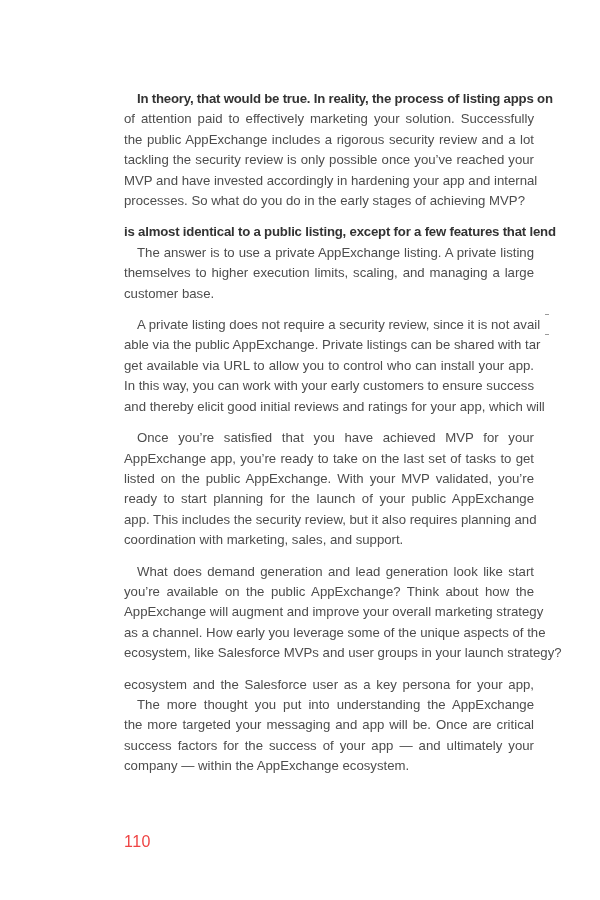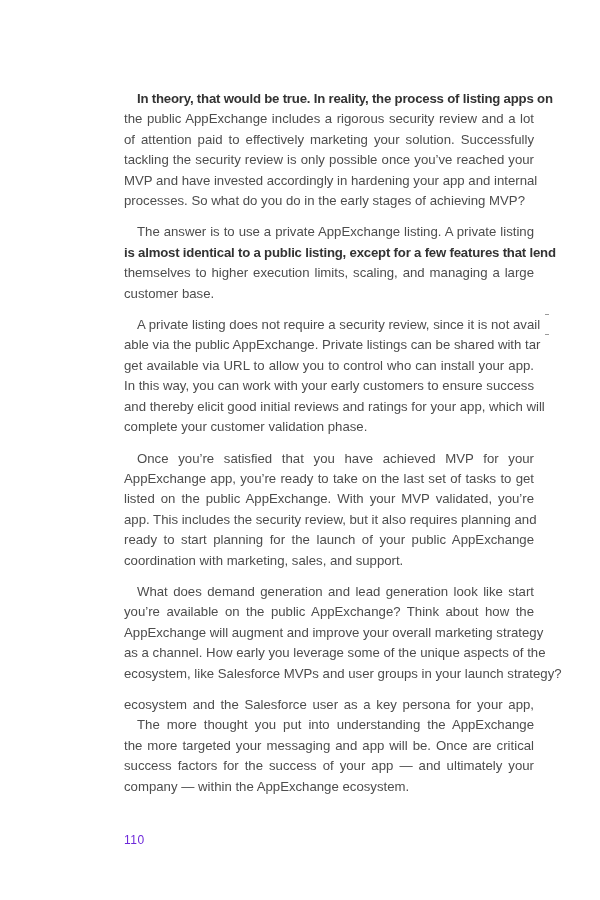--- a/index.html
+++ b/index.html
@@ -65,62 +65,61 @@
       left: 597px;
       top: 130px;
       width: 2px;
       height: 2px;
       background: #7a6a40;
     }
     .page-number {
       position: absolute;
       left: 76px;
       top: 833px;
-      font-size: 12px;
-      color: #6d28d9;
+      font-size: 16px;
+      color: #ef4444;
       letter-spacing: 0.5px;
     }
   </style>
 </head>
 <body>
 
 <div class="page">
   <div class="content">
 
     <p class="para p1">
       <span class="line indent bold">In theory, that would be true. In reality, the process of listing apps on</span>
+      <span class="line">of attention paid to effectively marketing your solution. Successfully</span>
       <span class="line">the public AppExchange includes a rigorous security review and a lot</span>
-      <span class="line">of attention paid to effectively marketing your solution. Successfully</span>
       <span class="line">tackling the security review is only possible once you’ve reached your</span>
       <span class="line">MVP and have invested accordingly in hardening your app and internal</span>
       <span class="line last">processes. So what do you do in the early stages of achieving MVP?</span>
     </p>
 
     <p class="para">
+      <span class="line bold">is almost identical to a public listing, except for a few  features that lend</span>
       <span class="line indent">The answer is to use a    private AppExchange listing. A private listing</span>
-      <span class="line bold">is almost identical to a public listing, except for a few  features that lend</span>
       <span class="line">themselves to higher execution limits, scaling, and managing a large</span>
       <span class="line last">customer base.</span>
     </p>
 
     <p class="para">
       <span class="line indent">A private listing does not require a security review, since it is not avail</span>
       <span class="line">able via the public AppExchange. Private listings can be shared with tar</span>
       <span class="line">get available via URL to allow you to control who can install your app.</span>
       <span class="line">In this way, you can work with your early customers to ensure success</span>
       <span class="line">and thereby elicit good initial reviews and ratings for your app, which will</span>
-      <span class="line last">complete your customer validation phase.</span>
     </p>
 
     <p class="para">
       <span class="line indent">Once you’re satisfied that you have achieved MVP for your</span>
       <span class="line">AppExchange app, you’re ready to take on the last set of tasks to get</span>
       <span class="line">listed on the public AppExchange. With your MVP validated, you’re</span>
+      <span class="line">ready to start planning for the launch of your public AppExchange</span>
       <span class="line">app. This includes the security review, but it also requires planning and</span>
-      <span class="line">ready to start planning for the launch of your public AppExchange</span>
       <span class="line last">coordination with marketing, sales, and support.</span>
     </p>
 
     <p class="para">
       <span class="line indent">What does demand generation and lead generation look like start</span>
       <span class="line">you’re available on the public AppExchange? Think about how the</span>
       <span class="line">AppExchange will augment and improve your overall marketing strategy</span>
       <span class="line">as a channel. How early you leverage some of the unique aspects of the</span>
       <span class="line last">ecosystem, like Salesforce MVPs and user groups in your launch strategy?</span>
     </p>

